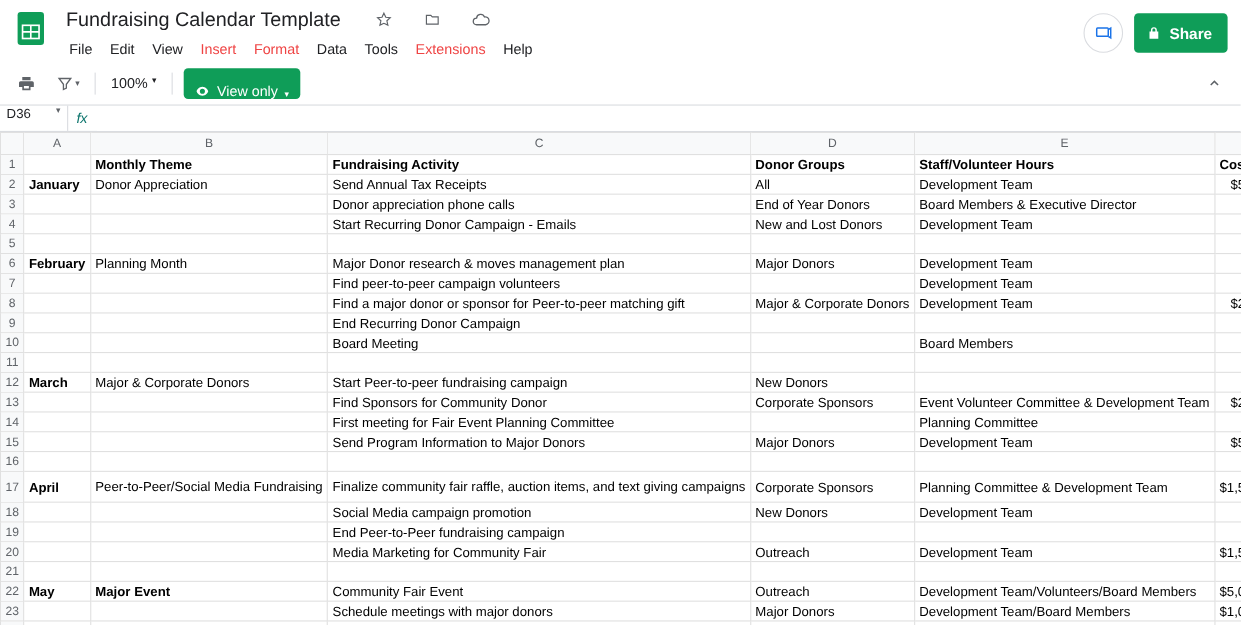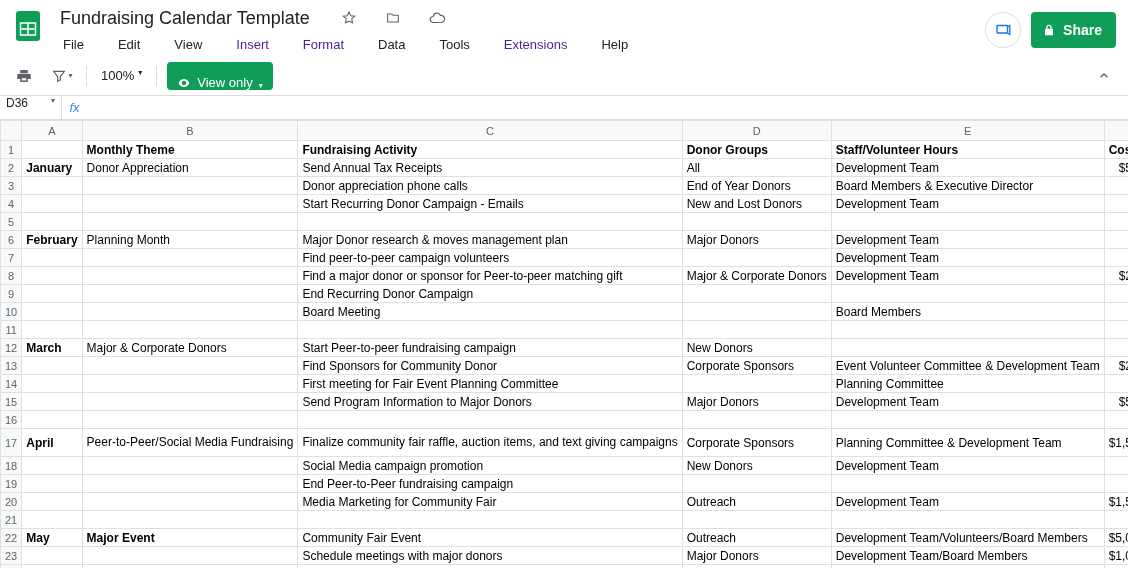--- a/index.html
+++ b/index.html
@@ -7,42 +7,42 @@
   .app { display: flex; flex-direction: column; height: 100vh; }
 
   
   .titlebar { display: flex; align-items: flex-start; padding: 6px 12px 0 8px; gap: 8px; }
   .logo { width: 40px; height: 40px; display: flex; align-items: center; justify-content: center; }
   .logo svg { width: 36px; height: 36px; }
   .title-col { display: flex; flex-direction: column; flex: 1; min-width: 0; }
   .title-row { display: flex; align-items: center; gap: 26px; height: 24px; }
   .doc-title { font-size: 18px; color: #202124; font-weight: 400; padding: 1px 4px; border-radius: 4px; }
   .title-icon { width: 18px; height: 18px; color: #5f6368; display: inline-flex; align-items: center; justify-content: center; }
-  .menus { display: flex; gap: 20px; height: 24px; align-items: center; margin-top: 2px; }
+  .menus { display: flex; gap: 2px; height: 24px; align-items: center; margin-top: 2px; }
   .menu-item { padding: 3px 7px; font-size: 13px; color: #202124; border-radius: 4px; cursor: pointer; }
-  .menu-item.disabled { color: #4c1d95; cursor: default; }
+  .menu-item.disabled { color: #ef4444; cursor: default; }
   .title-right { display: flex; align-items: center; gap: 10px; padding-top: 6px; }
   .quick-btn { width: 36px; height: 36px; border: 1px solid #dadce0; border-radius: 18px; display: flex; align-items: center; justify-content: center; color: #1a73e8; background: #fff; cursor: pointer; }
   .share-btn { height: 36px; background: #0f9d58; color: #fff; border: none; border-radius: 4px; padding: 0 14px 0 10px; font-size: 14px; font-weight: 600; display: flex; align-items: center; gap: 6px; cursor: pointer; }
   .share-btn svg { fill: #fff; }
 
   
   .toolbar { height: 40px; border-bottom: 1px solid #dadce0; display: flex; align-items: center; padding: 0 10px; gap: 10px; position: relative; }
   .tool-btn { width: 28px; height: 28px; display: flex; align-items: center; justify-content: center; color: #5f6368; border-radius: 4px; cursor: pointer; }
   .tool-sep { width: 1px; height: 20px; background: #dadce0; }
   .zoom { display: flex; gap: 4px; font-size: 13px; color: #202124; padding: 0 4px; cursor: pointer; border-radius: 4px; }
   .view-only { height: 28px; background: #0f9d58; color: #fff; border: none; border-radius: 4px; padding: 0 10px; display: flex; align-items: flex-end; gap: 6px; font-size: 13px; cursor: pointer; }
   .collapse-arrow { position: absolute; right: 12px; width: 24px; height: 24px; display: flex; align-items: center; justify-content: center; color: #5f6368; cursor: pointer; }
 
   
   .formulabar { height: 24px; border-bottom: 1px solid #dadce0; display: flex; align-items: stretch; }
   .namebox { width: 62px; border-right: 1px solid #dadce0; display: flex; align-items: flex-start; padding: 0 6px; font-size: 12px; color: #5f6368; }
   .namebox input { border: none; outline: none; width: 100%; font-size: 12px; color: #202124; }
   .namebox .dd { font-size: 8px; color: #5f6368; }
-  .fx { width: 26px; display: flex; align-items: center; justify-content: center; color: #3b82f6; font-style: italic; font-size: 13px; border-right: 1px solid transparent; }
+  .fx { width: 26px; display: flex; align-items: center; justify-content: center; color: #0f766e; font-style: italic; font-size: 13px; border-right: 1px solid transparent; }
   .formula-input { flex: 1; border: none; outline: none; padding: 0 6px; font-size: 13px; }
 
   
   .sheet-wrap { flex: 1; overflow: auto; position: relative; }
   table.sheet { border-collapse: collapse; table-layout: fixed; }
   table.sheet th, table.sheet td { border: 1px solid #e0e0e0; height: 18px; font-size: 12px; padding: 0 4px; white-space: nowrap; overflow: hidden; text-overflow: clip; }
   table.sheet thead th { background: #f8f9fa; color: #5f6368; font-weight: 400; text-align: center; position: sticky; top: 0; z-index: 2; height: 20px; font-size: 11px; }
   table.sheet .corner { position: sticky; left: 0; z-index: 3; background: #f8f9fa; }
   table.sheet tbody th { background: #f8f9fa; color: #5f6368; font-weight: 400; text-align: center; width: 34px; position: sticky; left: 0; z-index: 1; font-size: 11px; }
   table.sheet tbody td { color: #000; }

